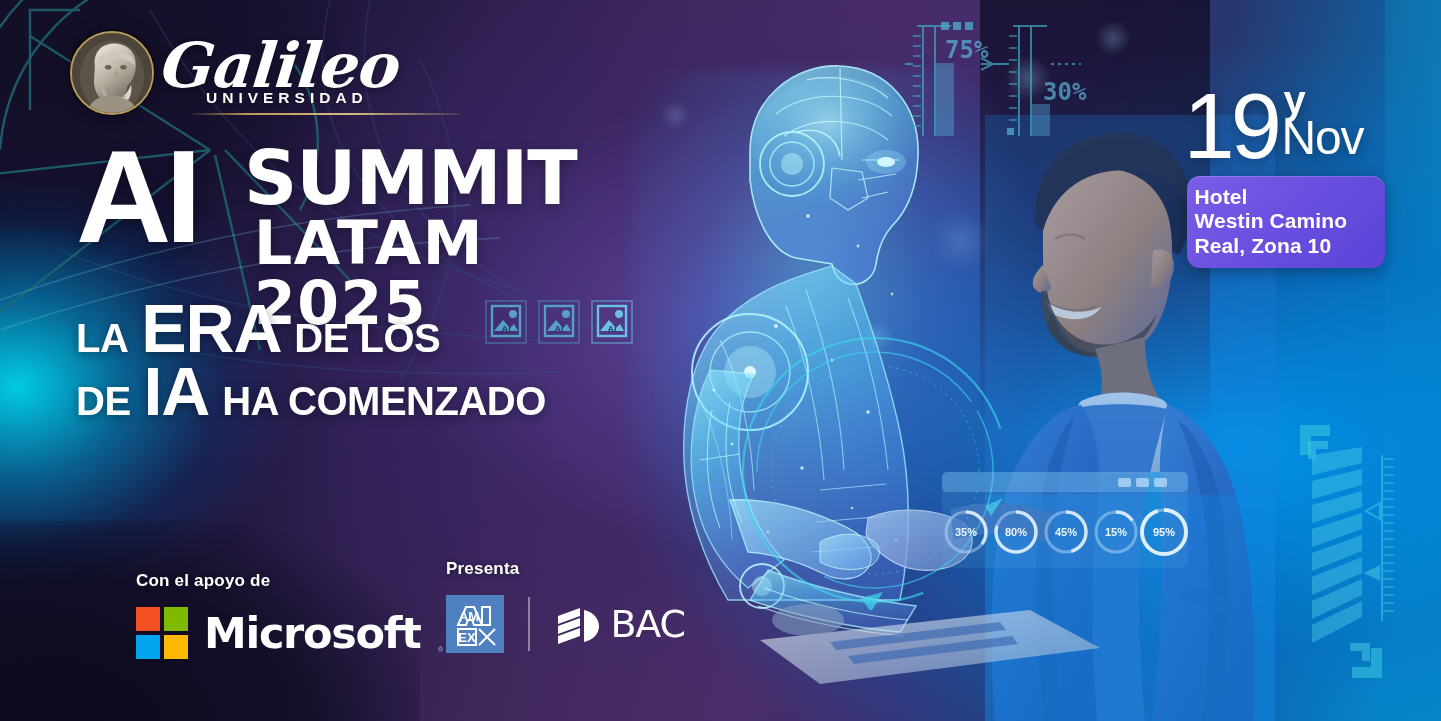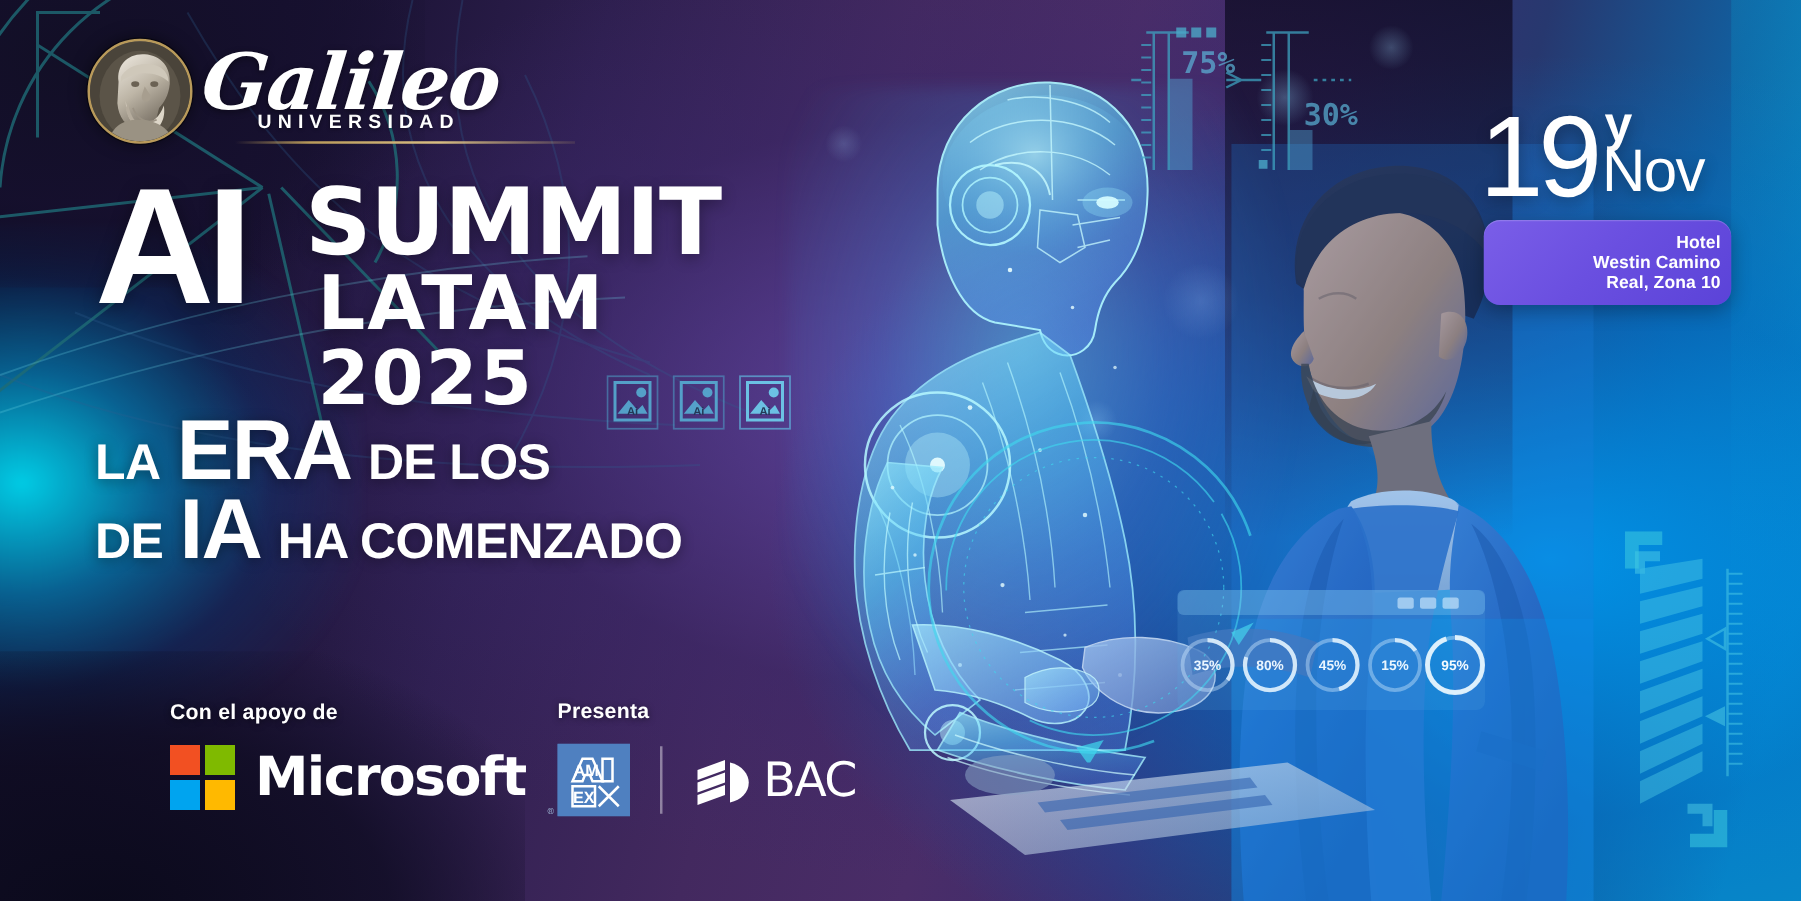--- a/index.html
+++ b/index.html
@@ -121,21 +121,21 @@
   .title-latam{
     position:absolute; left:178px; top:78px;
     font-size:60px; font-weight:700; color:#fff; line-height:1;
     letter-spacing:1.5px;
     font-family:"DejaVu Sans", sans-serif;
     text-shadow:0 3px 12px rgba(0,0,0,.32);
   }
 
   
   .tagline{ position:absolute; left:76px; top:296px; width:520px; color:#fff;
-            text-shadow:0 2px 10px rgba(0,0,0,.40);margin-top:32px; }
+            text-shadow:0 2px 10px rgba(0,0,0,.40); }
   .tl-line{ display:flex; align-items:baseline; line-height:.96; }
   .tl-sm{ font-size:40px; font-weight:700; letter-spacing:-.5px; }
   .tl-lg{ font-size:68px; font-weight:700; letter-spacing:-1.2px; }
   .tl-xl{ font-size:82px; font-weight:700; letter-spacing:-2.2px; }
   .tl-gap{ width:13px; }
   .tl-l1{ margin-bottom:2px; }
   .tl-l2{ margin:-6px 0 0 0; }
   .tl-l3{ margin-top:-4px; }
 
   
@@ -147,22 +147,22 @@
   .date-nums{ position:relative; width:200px; height:152px; color:#fff;
               text-shadow:0 3px 12px rgba(0,0,0,.30); }
   .d18{ position:absolute; left:0;  top:-4px; font-size:92px; font-weight:700; line-height:1; letter-spacing:-4px;}
   .dy { position:absolute; left:98px; top:62px; font-size:40px; font-weight:700; line-height:1;}
   .d19{ position:absolute; left:-2px; top:62px; font-size:92px; font-weight:400; line-height:1; letter-spacing:-4px;}
   .dnov{ position:absolute; left:96px; top:96px; font-size:48px; font-weight:400; line-height:1; letter-spacing:-1.2px;}
   .venue{
     margin-top:6px; width:198px; border-radius:13px;
     background:linear-gradient(135deg,#7a5ee8 0%, #6a4fe0 48%, #5b43d8 100%);
     box-shadow:0 4px 16px rgba(0,0,0,.30), inset 0 1px 0 rgba(255,255,255,.18);
-    color:#fff; text-align:right; padding:9px 8px 10px;
-    font-size:14px; font-weight:700; line-height:1.16; letter-spacing:.1px;
+    color:#fff; text-align:left; padding:9px 8px 10px;
+    font-size:21px; font-weight:700; line-height:1.16; letter-spacing:.1px;
   }
 
   
   .sponsors{ position:absolute; left:76px; bottom:42px; width:560px; height:120px; }
   .sp-group{ position:absolute; }
   .sp-label{ color:#fff; font-size:17px; font-weight:700; letter-spacing:.2px;
              text-shadow:0 1px 5px rgba(0,0,0,.5); margin-bottom:16px; }
   .ms-row{ display:flex; align-items:center; }
   .ms-grid{ display:grid; grid-template-columns:24px 24px; grid-template-rows:24px 24px; gap:4px; }
   .ms-q{ display:block; }
@@ -678,21 +678,21 @@
     </div>
     <div class="venue">
       <div>Hotel</div>
       <div>Westin Camino</div>
       <div>Real, Zona 10</div>
     </div>
   </div>
 
   <div class="sponsors">
 
-    <div class="sp-group" style="left:60px;top:1px;">
+    <div class="sp-group" style="left:60px;top:12px;">
       <div class="sp-label">Con el apoyo de</div>
       <div class="ms-row">
         <div class="ms-grid">
           <span class="ms-q" style="background:#F25022"></span>
           <span class="ms-q" style="background:#7FBA00"></span>
           <span class="ms-q" style="background:#00A4EF"></span>
           <span class="ms-q" style="background:#FFB900"></span>
         </div>
         <div class="ms-name">Microsoft</div>
       </div>

